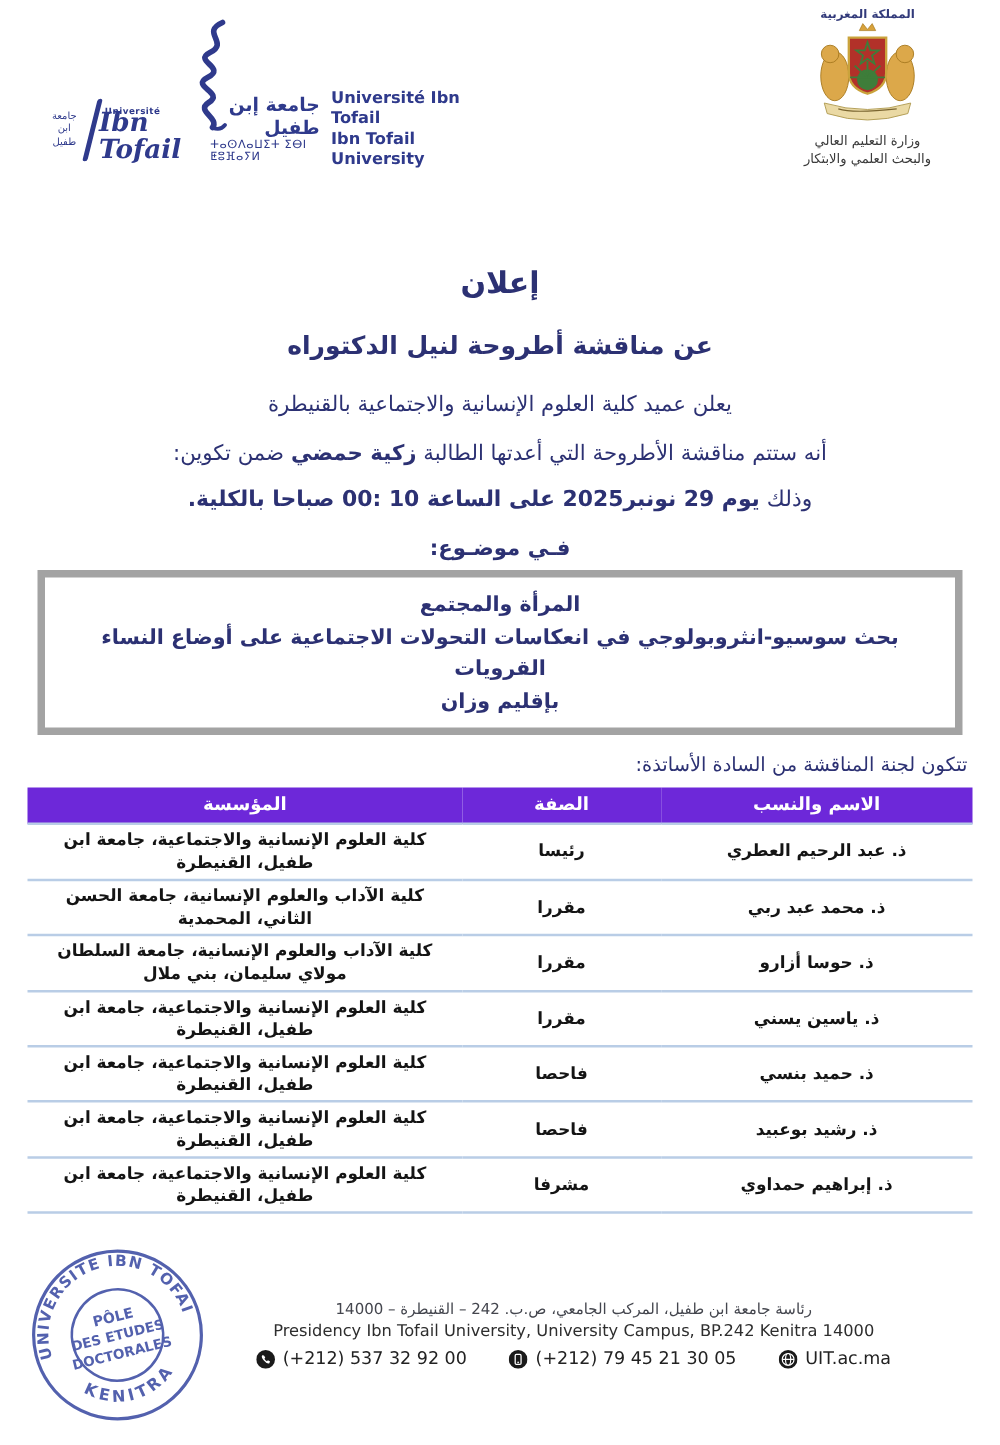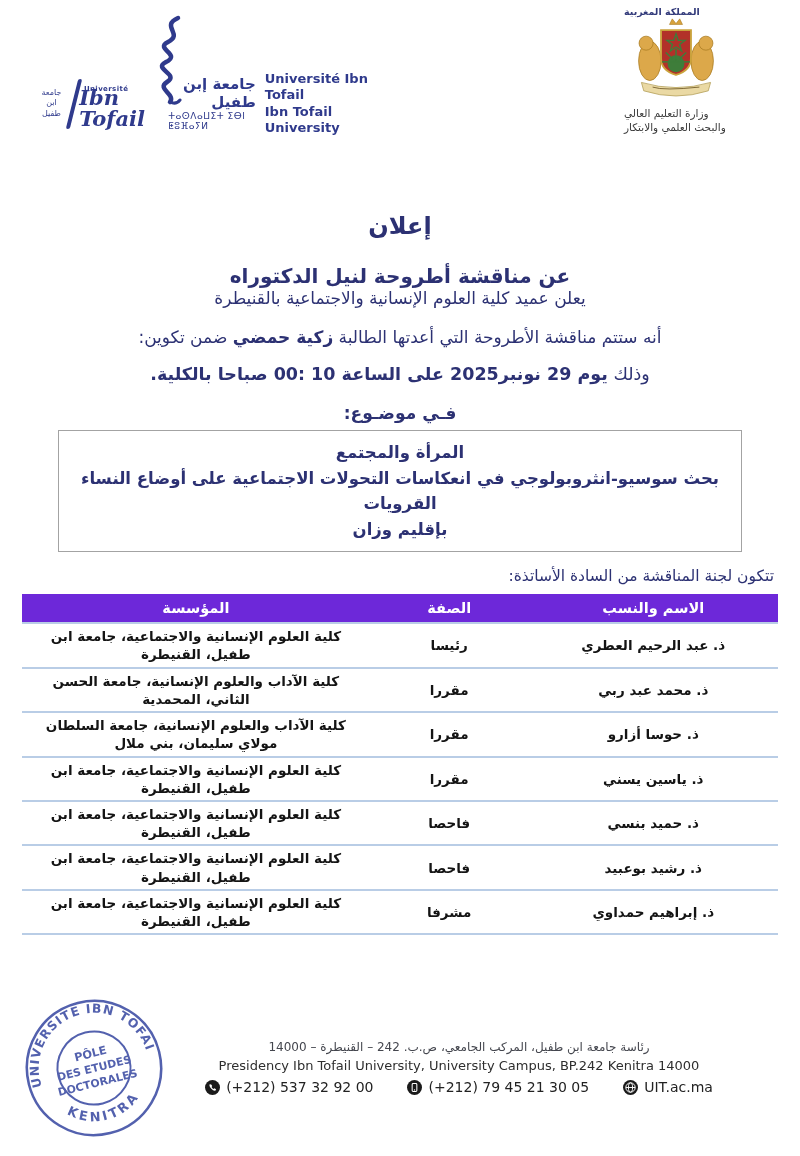--- a/index.html
+++ b/index.html
@@ -16,36 +16,36 @@
   .lockup { position:absolute; left:0; bottom:4px; display:flex; align-items:center; gap:9px; }
   .tiny-ar { font-size:8px; line-height:1.3; color:#2f3a8c; text-align:center; }
   .bar-script { position:relative; display:flex; align-items:flex-end; }
   .logo-bar { width:6px; height:50px; background:#2f3a8c; transform:skewX(-14deg); border-radius:2px; margin-right:3px; }
   .universite-small { position:absolute; top:6px; left:12px; font-size:7px; font-weight:bold; color:#2f3a8c; letter-spacing:.4px; }
   .script-name { font-family:"DejaVu Serif","Liberation Serif",serif; font-style:italic; font-weight:bold; font-size:21px; color:#2f3a8c; line-height:1; }
   .ar-name { font-size:15px; font-weight:bold; color:#2f3a8c; text-align:right; line-height:1.15; }
   .tifinagh { font-size:9px; color:#2f3a8c; letter-spacing:.5px; }
   .lat-names { font-size:13px; font-weight:bold; color:#2f3a8c; line-height:1.25; }
 
-  .ministry-logo { position:absolute; right:36px; top:6px; width:140px; text-align:left; }
+  .ministry-logo { position:absolute; right:36px; top:6px; width:140px; text-align:center; }
   .kingdom-text { font-size:9.5px; font-weight:bold; color:#323a7a; }
   .ministry-text { font-size:10.5px; color:#3a3a3a; line-height:1.3; }
 
   
   .content { text-align:center; }
   .title { margin-top:62px; font-size:24px; font-weight:bold; }
   .subtitle { margin-top:24px; font-size:20px; font-weight:bold; }
-  .p-line { font-size:17px; }
+  .p-line { margin-top:26px; font-size:17px; }
   .p-line2 { margin-top:19px; font-size:17px; }
   .b { font-weight:bold; }
   .formation { margin-top:19px; font-size:17.5px; font-weight:bold; }
   .date-line { margin-top:17px; font-size:17.5px; }
   .topic-label { margin-top:19px; font-size:17px; font-weight:bold; }
   .topic-box {
-    margin:7px auto 0; width:684px; border:1px solid #a3a3a3;
+    margin:7px auto 0; width:740px; border:6px solid #a3a3a3;
     padding:9px 12px; font-size:16.5px; font-weight:bold; line-height:1.55;
   }
   .committee-intro { margin-top:15px; font-size:15.5px; text-align:right; padding-right:26px; direction:rtl; }
 
   
   table.committee { margin:9px auto 0; width:756px; border-collapse:collapse; direction:rtl; }
   table.committee th {
     background:#6d28d9; color:#ffffff; font-size:14.5px; font-weight:bold;
     padding:6px 4px; text-align:center;
   }

